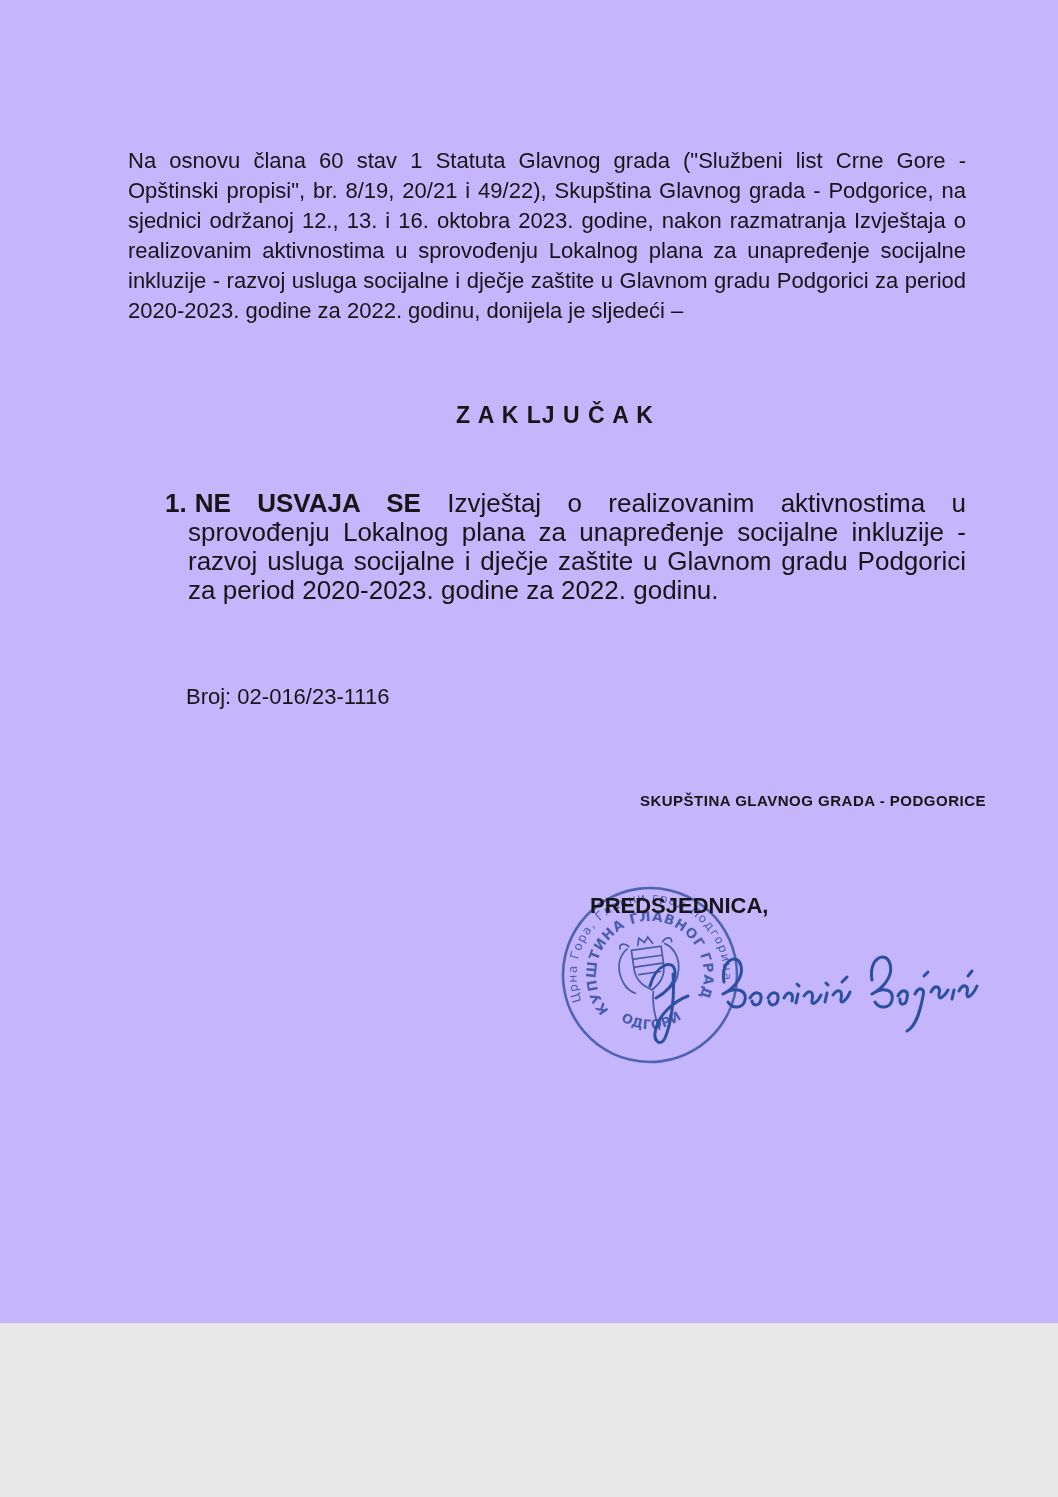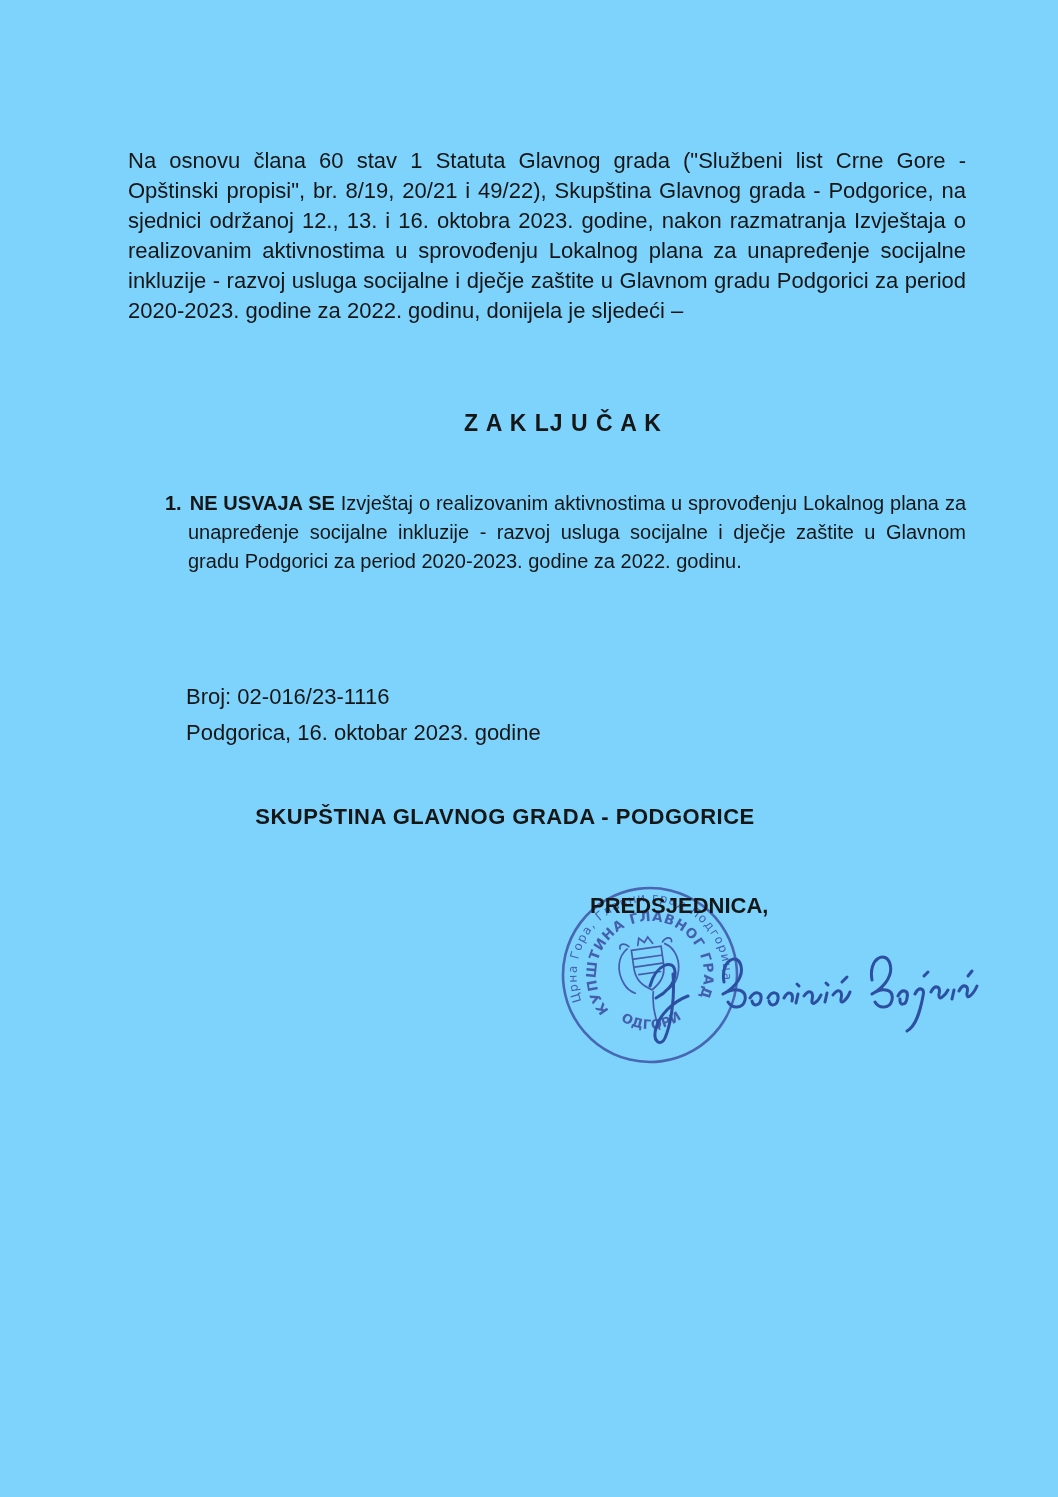--- a/index.html
+++ b/index.html
@@ -1,45 +1,45 @@
 <!DOCTYPE html>
 <html><head>
 <meta charset="utf-8">
 <style>
   html,body{margin:0;padding:0;background:#e8e8e8;}
   .page{
     position:relative;
-    width:1058px;height:1497px;
+    width:1058px;height:1323px;
     margin:0 auto;
-    background:#7dd3fc;
+    background:#c4b5fd;
     font-family:"Liberation Sans","DejaVu Sans",sans-serif;
     color:#161616;
     overflow:hidden;
   }
   .abs{position:absolute;}
   .intro{
     left:128px;top:146px;width:838px;margin:0;
     font-size:22px;line-height:30px;text-align:justify;
   }
   .zak{
-    left:128px;top:394px;width:838px;margin:16px;
+    left:128px;top:394px;width:838px;margin:8px;
     font-size:23px;font-weight:bold;text-align:center;letter-spacing:1px;
   }
   .item{
     left:165px;top:489px;width:801px;box-sizing:border-box;
-    font-size:20px;line-height:29px;text-align:justify;
+    font-size:26px;line-height:29px;text-align:justify;
     padding-left:23px;text-indent:-23px;
   }
   .num{font-weight:bold;margin-right:8px;}
   .lead{font-weight:bold;}
   .broj{left:186px;top:684px;font-size:22px;}
   .date{left:186px;top:720px;font-size:22px;}
   .issuer{
-    left:0;top:792px;width:986px;margin:12px;
-    text-align:center;font-size:22px;font-weight:bold;letter-spacing:.5px;
+    left:0;top:792px;width:986px;margin:0;
+    text-align:right;font-size:15px;font-weight:bold;letter-spacing:.5px;
   }
   .sigblock{
     left:590px;top:890px;width:440px;z-index:3;
     text-align:left;font-weight:bold;font-size:22px;line-height:31px;
   }
   .stamp{
     left:555px;top:880px;width:190px;height:190px;z-index:1;
     transform:rotate(-8deg);
   }
   .signature{
@@ -52,21 +52,20 @@
 <div class="page">
 
   <p class="abs intro">Na osnovu člana 60 stav 1 Statuta Glavnog grada ("Službeni list Crne Gore - Opštinski propisi", br. 8/19, 20/21 i 49/22), Skupština Glavnog grada - Podgorice, na sjednici održanoj 12., 13. i 16. oktobra 2023. godine, nakon razmatranja Izvještaja o realizovanim aktivnostima u sprovođenju Lokalnog plana za unapređenje socijalne inkluzije - razvoj usluga socijalne i dječje zaštite u Glavnom gradu Podgorici za period 2020-2023. godine za 2022. godinu, donijela je sljedeći –</p>
 
   <h1 class="abs zak">Z A K LJ U Č A K</h1>
 
   <div class="abs item"><span class="num">1.</span><span class="lead">NE USVAJA SE</span><span> Izvještaj o realizovanim aktivnostima u sprovođenju Lokalnog plana za unapređenje socijalne inkluzije - razvoj usluga socijalne i dječje zaštite u Glavnom gradu Podgorici za period 2020-2023. godine za 2022. godinu.</span></div>
 
   <div class="abs broj">Broj: 02-016/23-1116</div>
 
-  <div class="abs date">Podgorica, 16. oktobar 2023. godine</div>
 
   <p class="abs issuer">SKUPŠTINA GLAVNOG GRADA - PODGORICE</p>
 
   <svg class="abs stamp" viewBox="0 0 190 190">
     <circle cx="95" cy="95" r="87" fill="none" stroke="#3e53a4" stroke-width="2.6" opacity="0.85"></circle>
     <defs>
       <path id="sp-outer" d="M 24,114 A 73.5,73.5 0 1 1 166,114"></path>
       <path id="sp-inner" d="M 48.2,122 A 54,54 0 1 1 141.8,122"></path>
       <path id="sp-bottom" d="M 64,139.2 A 54,54 0 0 0 126,139.2"></path>
     </defs>

